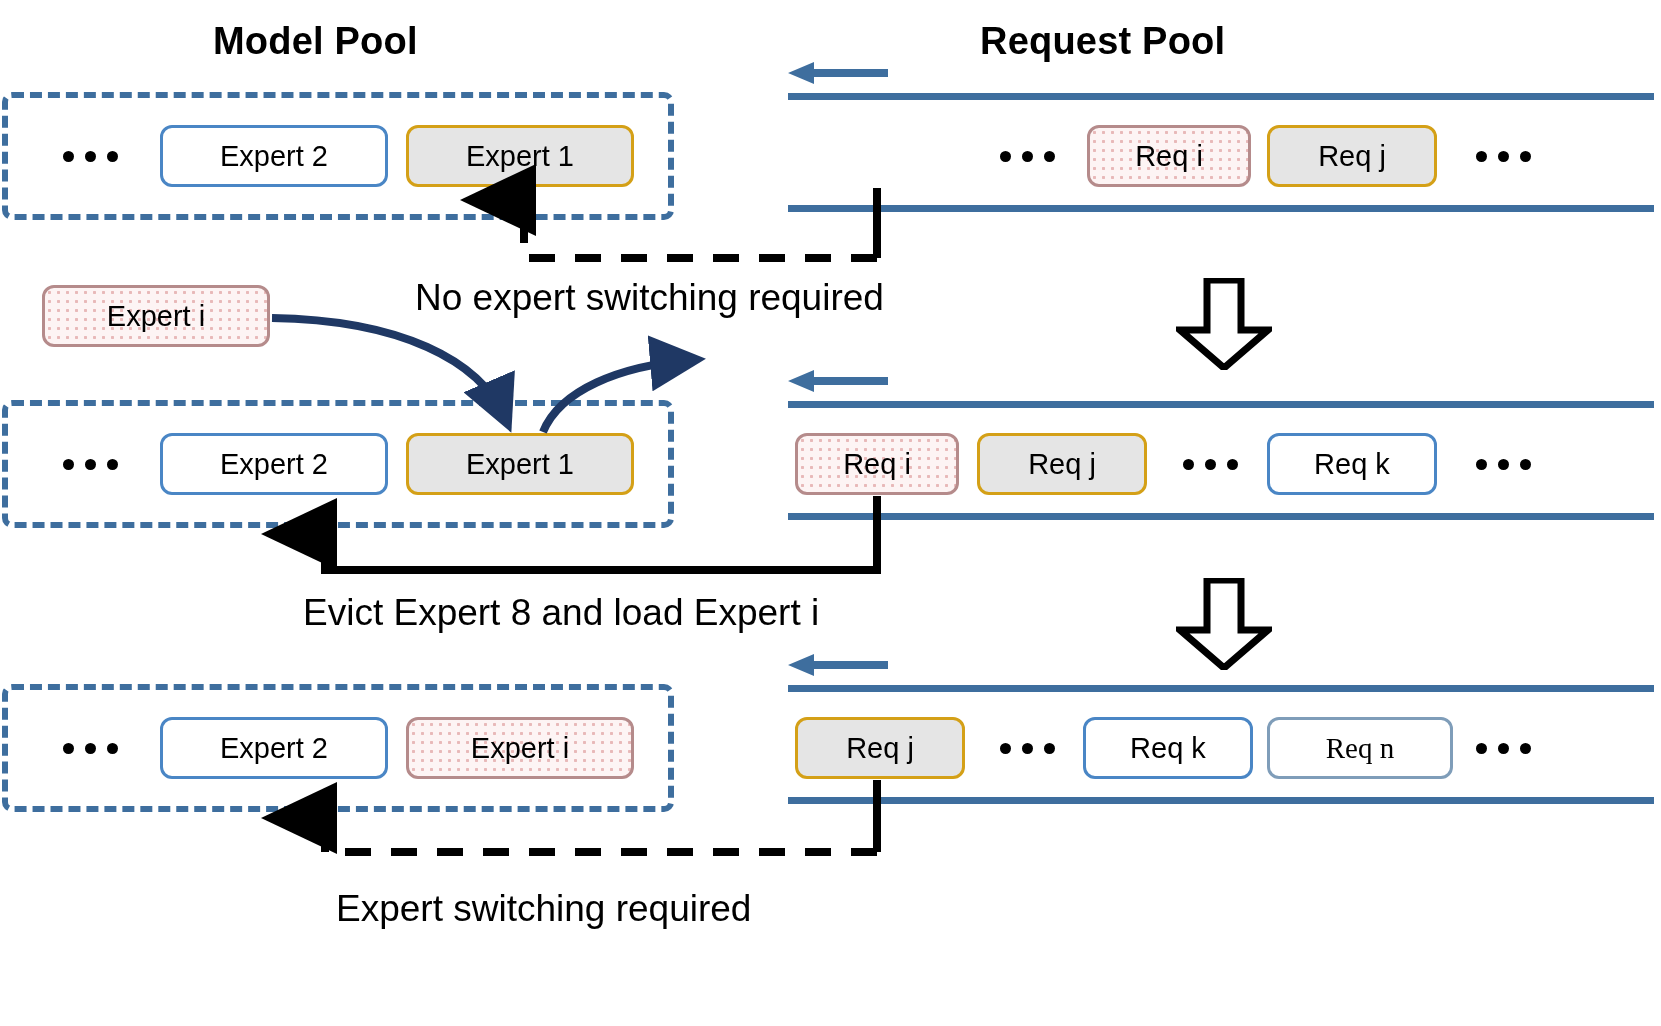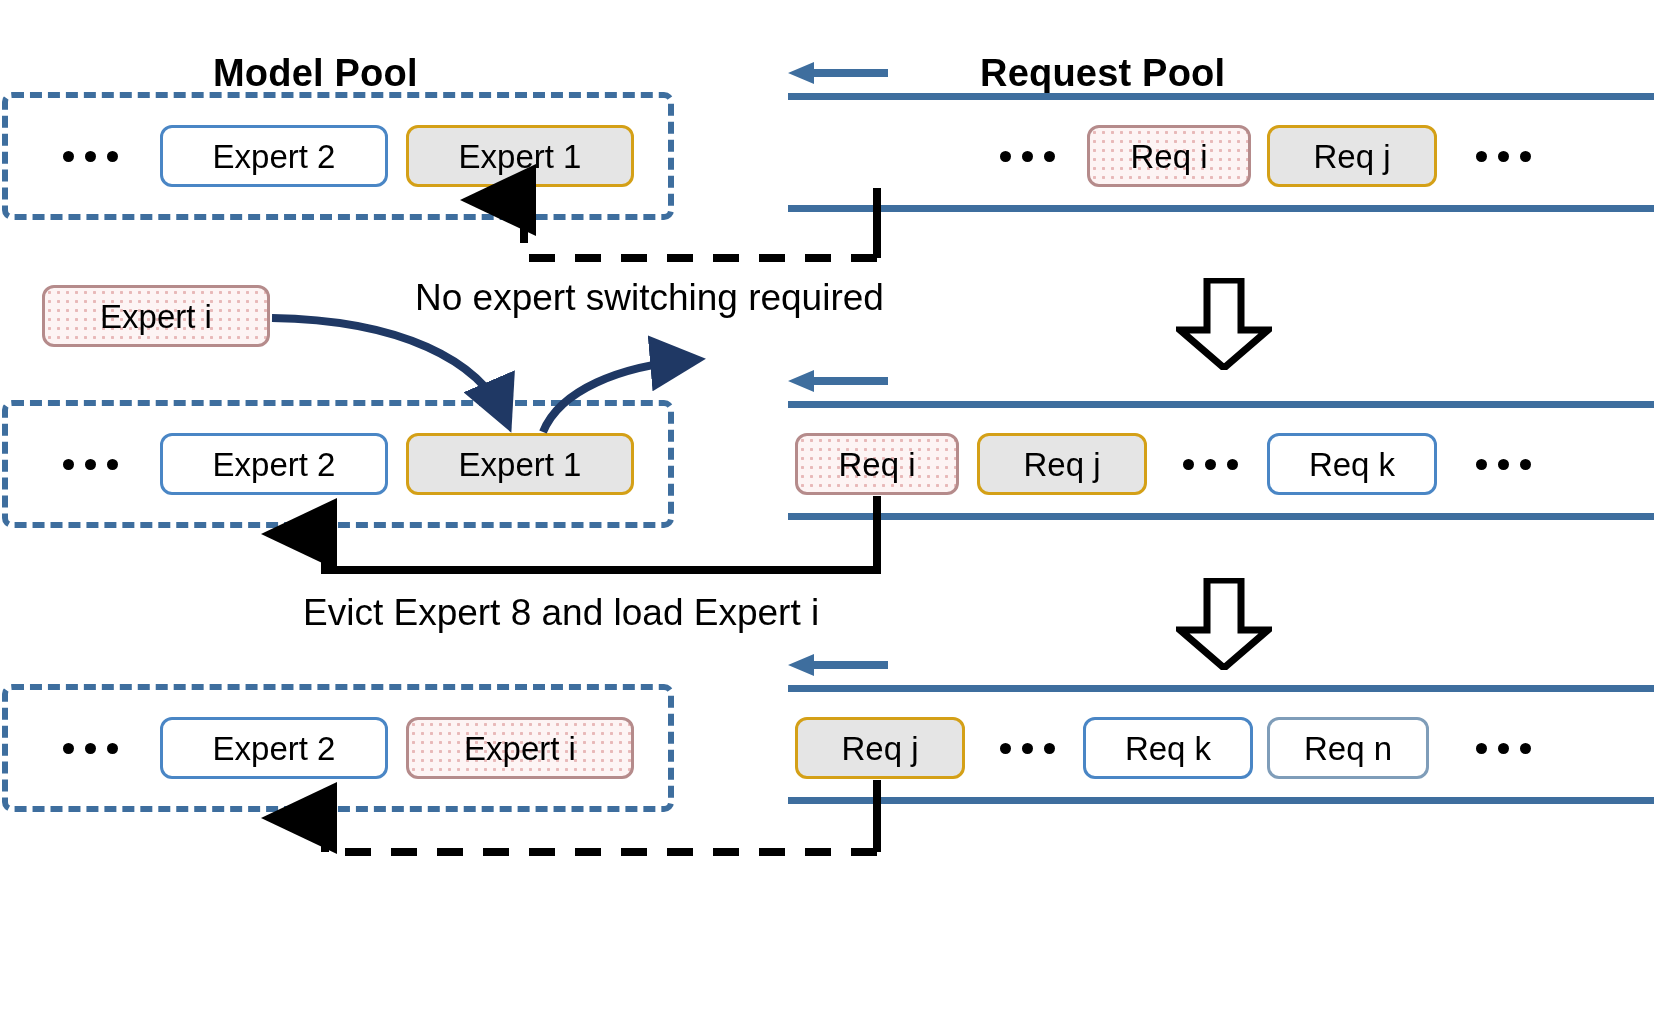--- a/index.html
+++ b/index.html
@@ -6,39 +6,39 @@
   body{
     width:1661px;height:1026px;position:relative;overflow:hidden;
     font-family:"Liberation Sans", sans-serif;
     color:#000000;
   }
   .stage{position:absolute;left:0;top:0;width:1661px;height:1026px;}
 
   
   .col-title{
     position:absolute;font-weight:bold;font-size:38px;letter-spacing:.2px;
-    white-space:nowrap;color:#000;margin-top:32px;
+    white-space:nowrap;color:#000;
   }
   #title-model-pool{left:213px;top:20px;}
   #title-request-queue{left:980px;top:20px;}
 
   
   .pool-box{
     position:absolute;
     border:6px dashed #3E6E9E;
     border-radius:10px;
     box-sizing:border-box;
   }
 
   
   .chip{
     position:absolute;box-sizing:border-box;
     display:flex;align-items:center;justify-content:center;
     border-radius:12px;
-    font-size:33px;line-height:1;white-space:nowrap;
+    font-size:29px;line-height:1;white-space:nowrap;
     color:#000;
   }
   .chip.blue{ background:#ffffff;border:3px solid #4A86C5; }
   .chip.gray{ background:#ffffff;border:3px solid #7F9DB9; }
   .chip.yellow{ background:#e5e5e5;border:3px solid #D4A017; }
   .chip.dotted{
     background:#FDF4F4;border:3px solid #B58B8B;
     background-image:radial-gradient(#E8B9B9 1.4px, transparent 1.5px);
     background-size:9px 9px;
   }
@@ -168,27 +168,28 @@
   <div class="rail" style="left:788px;top:685px;width:866px;"></div>
   <div class="rail" style="left:788px;top:797px;width:866px;"></div>
 
   <div class="chip yellow" style="left:795px;top:717px;width:170px;height:62px;">Req j</div>
   <div class="dots" style="left:1000px;top:743px;">
     <i></i>
       <i></i>
       <i></i>
   </div>
   <div class="chip blue" style="left:1083px;top:717px;width:170px;height:62px;">Req k</div>
-  <div class="chip gray" style="left:1267px;top:717px;width:162px;height:62px;">Req n</div>
+  <div class="chip gray" style="left:1267px;top:717px;width:186px;height:62px;font-family:Liberation Serif, serif;">Req n</div>
   <div class="dots" style="left:1476px;top:743px;">
     <i></i>
       <i></i>
       <i></i>
   </div>
 
+  <div class="caption" id="caption-switch">Expert switching required</div>
 
   <svg id="connectors" viewBox="0 0 1661 1026">
     <defs>
       <marker id="mk-black-up" markerWidth="10" markerHeight="10" refX="5" refY="8" orient="auto" markerUnits="strokeWidth">
         <path d="M5 0 L9.5 9.5 L0.5 9.5 Z" fill="#000"></path>
       </marker>
       <marker id="mk-navy" markerWidth="7" markerHeight="7" refX="5" refY="3.5" orient="auto" markerUnits="strokeWidth">
         <path d="M0 0 L7 3.5 L0 7 Z" fill="#1F3864"></path>
       </marker>
     </defs>

